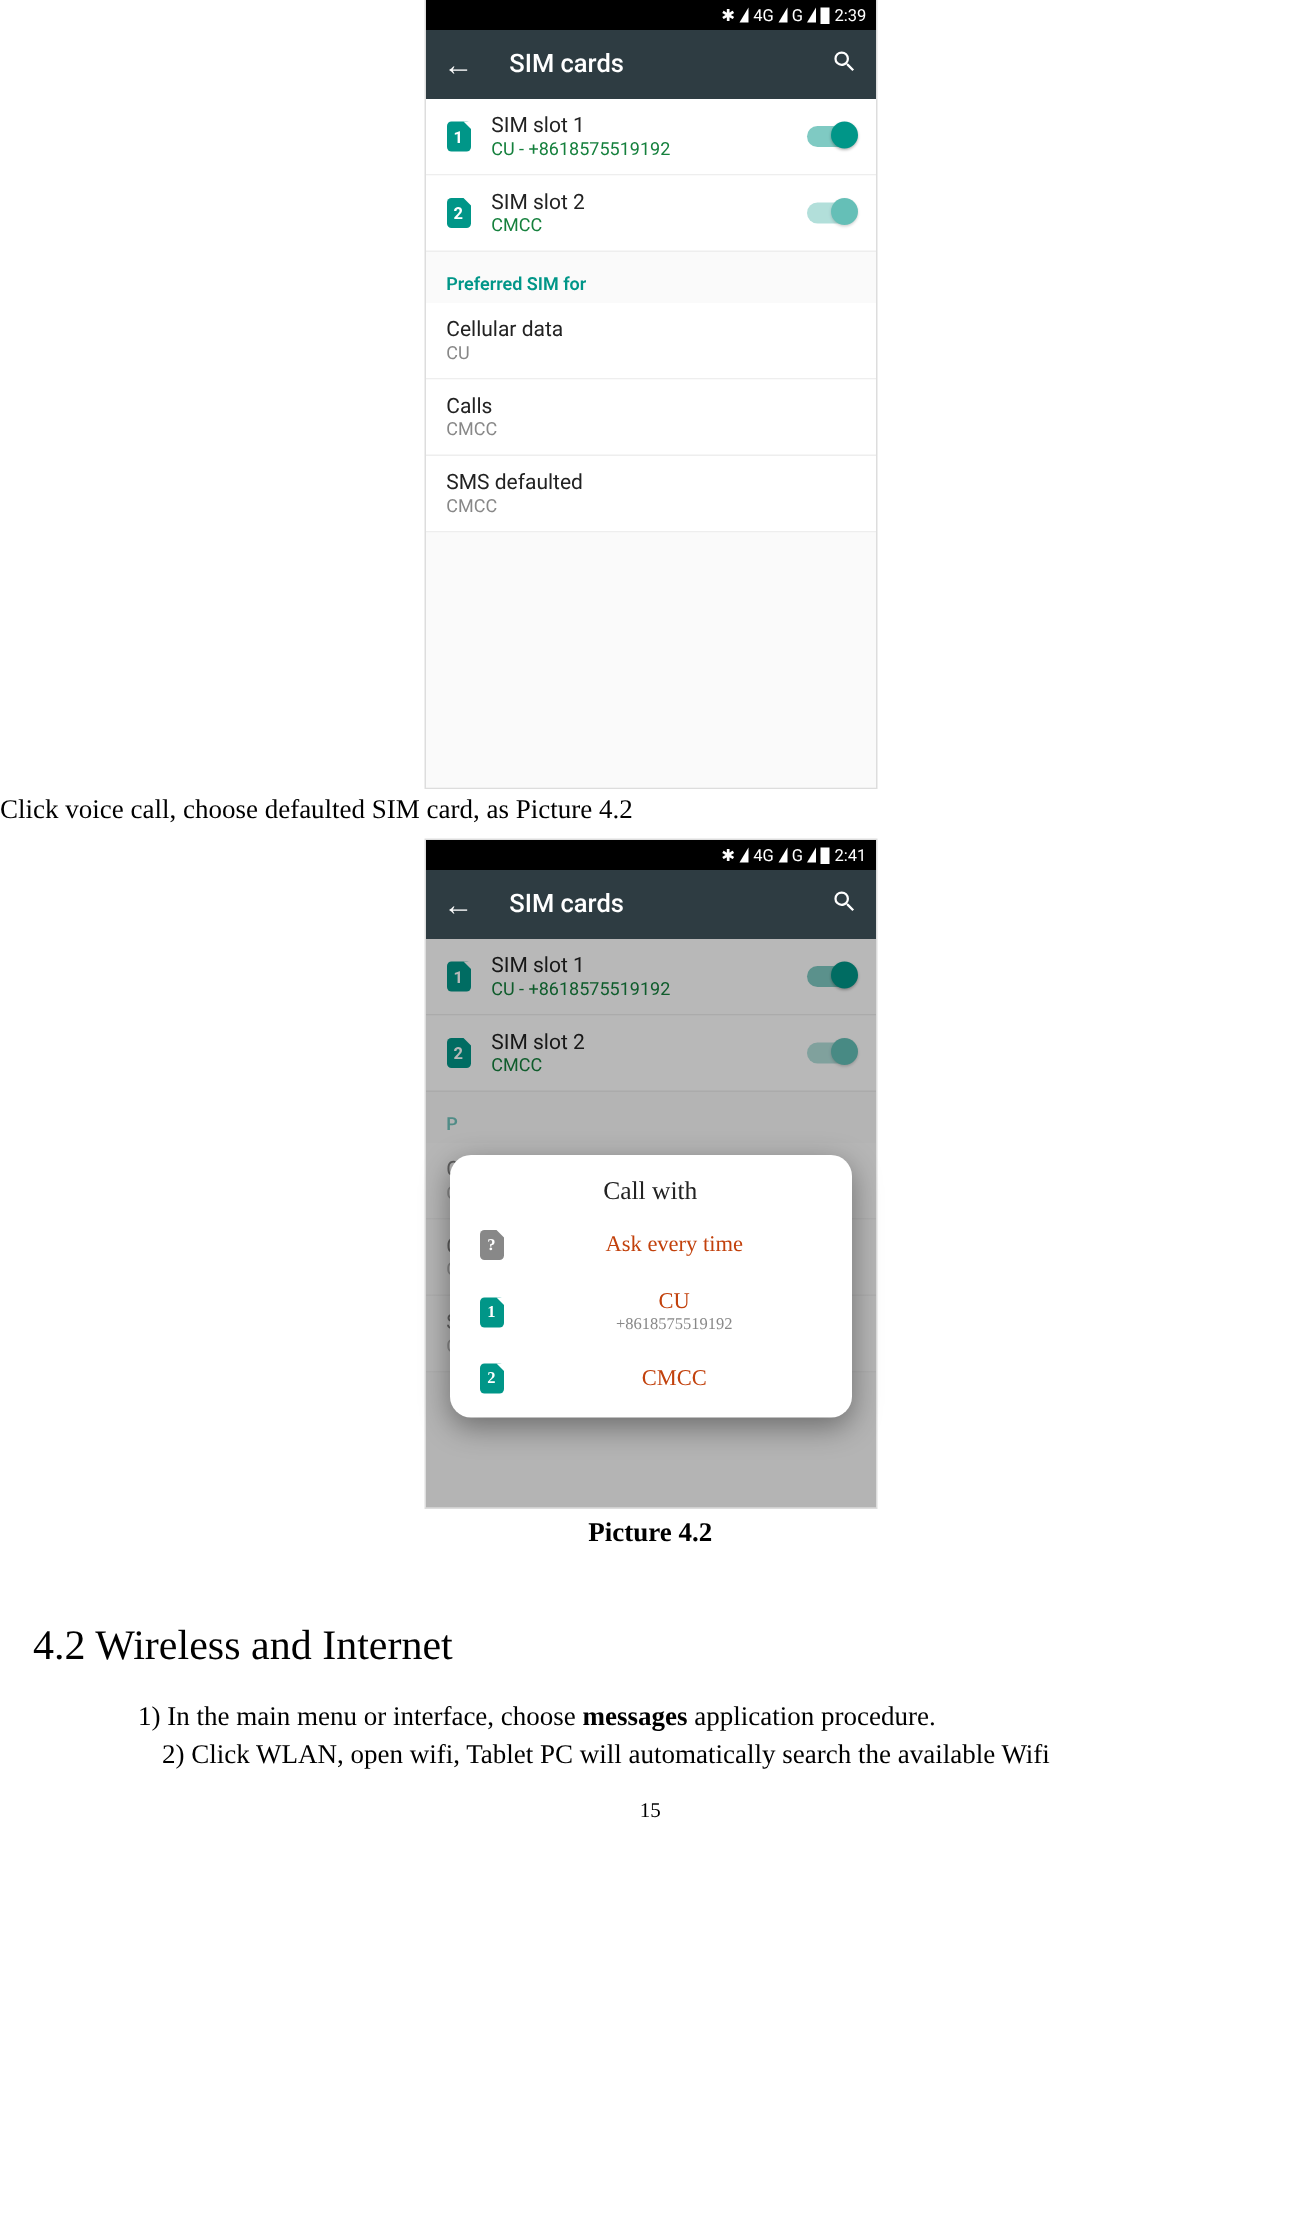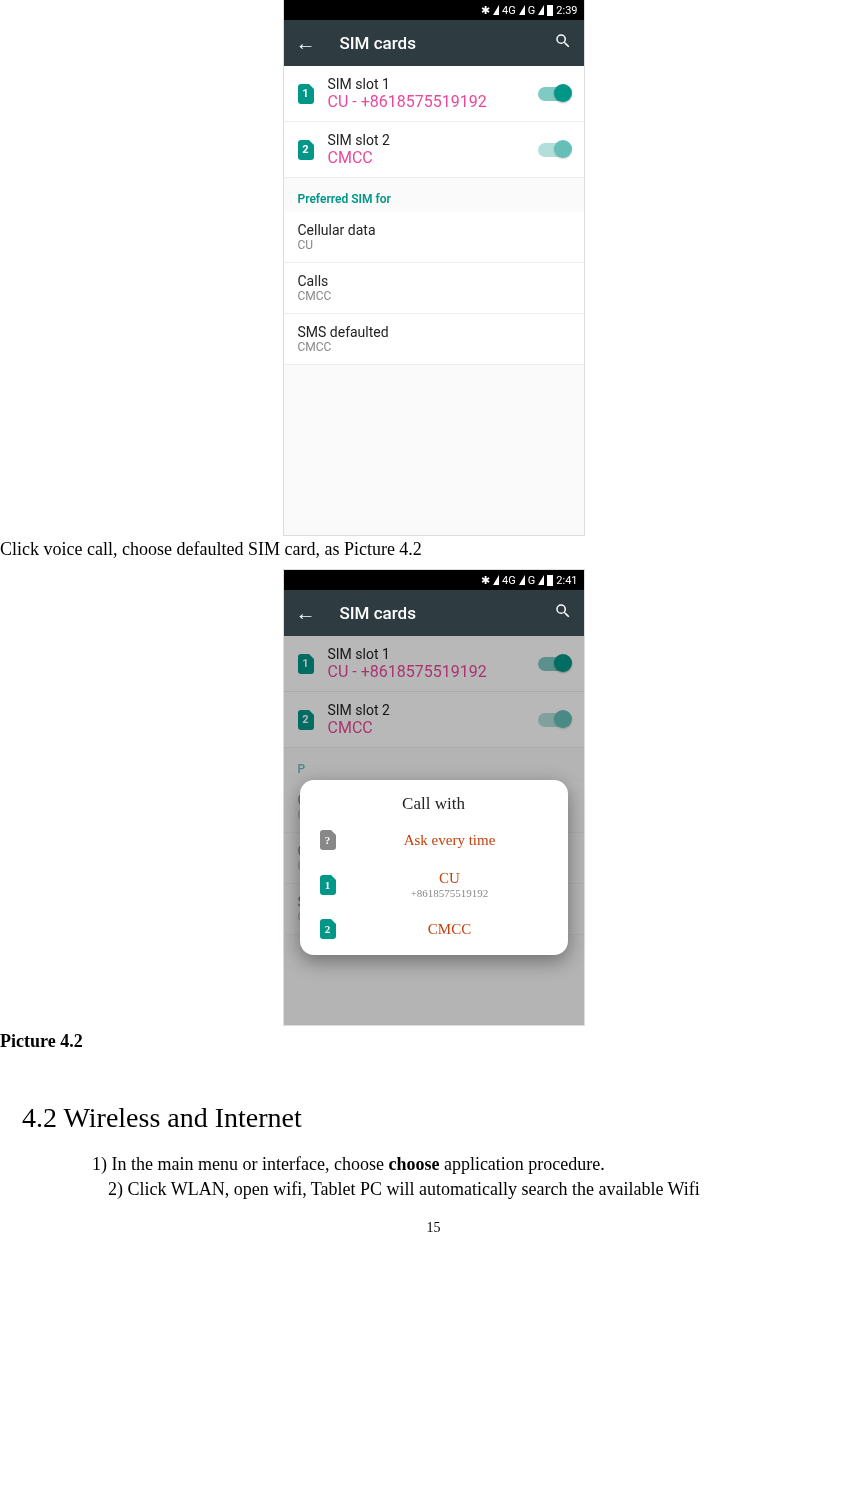--- a/index.html
+++ b/index.html
@@ -18,21 +18,21 @@
   }
   .figure-wrap {
     text-align: center;
   }
   .caption1 {
     text-align: center;
     margin-top: 6px;
     font-size: 18px;
   }
   .caption2 {
-    text-align: left;
+    text-align: center;
     margin-top: 6px;
     font-size: 18px;
     font-weight: bold;
   }
   .bodytext {
     text-align: left;
     margin: 4px 0;
     font-size: 18px;
     padding: 0 0 0 0px;
   }
@@ -126,21 +126,21 @@
     position:relative;
   }
   .simrow .badge::before{
     content:"";
     position:absolute;top:0;right:0;
     border-top:5px solid #fff;
     border-left:5px solid transparent;
   }
   .simrow .labels { flex:1; }
   .simrow .t1 { font-size:14px;color:#222; }
-  .simrow .t2 { font-size:16px;color:#ec4899; }
+  .simrow .t2 { font-size:12px;color:#15803d; }
   .toggle {
     width:32px;height:14px;border-radius:8px;
     background:#7fcac3;position:relative;
   }
   .toggle::after{
     content:"";position:absolute;right:-2px;top:-3px;
     width:18px;height:18px;border-radius:50%;
     background:#009688;box-shadow:0 1px 2px rgba(0,0,0,.3);
   }
   .toggle.dim{opacity:.6;}
@@ -327,18 +327,18 @@
             </div>
         </div>
       </div>
     </div>
     <div class="caption2">Picture 4.2</div>
   </div>
 
   <h2 class="section">4.2 Wireless and Internet</h2>
 
   <div class="sub2">
-    <span>1) In the main menu or interface, choose </span><b>choose</b><span> application procedure.</span>
+    <span>1) In the main menu or interface, choose </span><b>messages</b><span> application procedure.</span>
   </div>
   <div class="sub3">2) Click WLAN, open wifi, Tablet PC will automatically search the available Wifi</div>
 
   <div class="pagenum">15</div>
 </div>
 
 </body></html>

